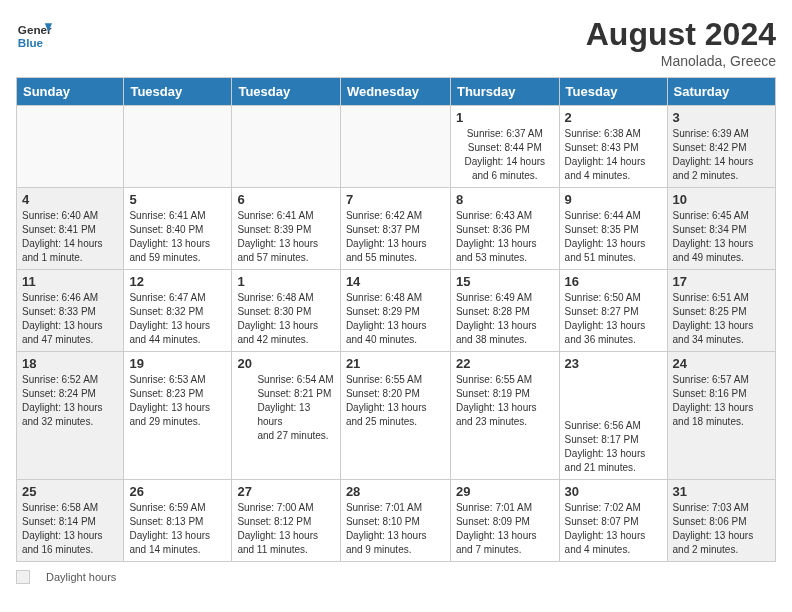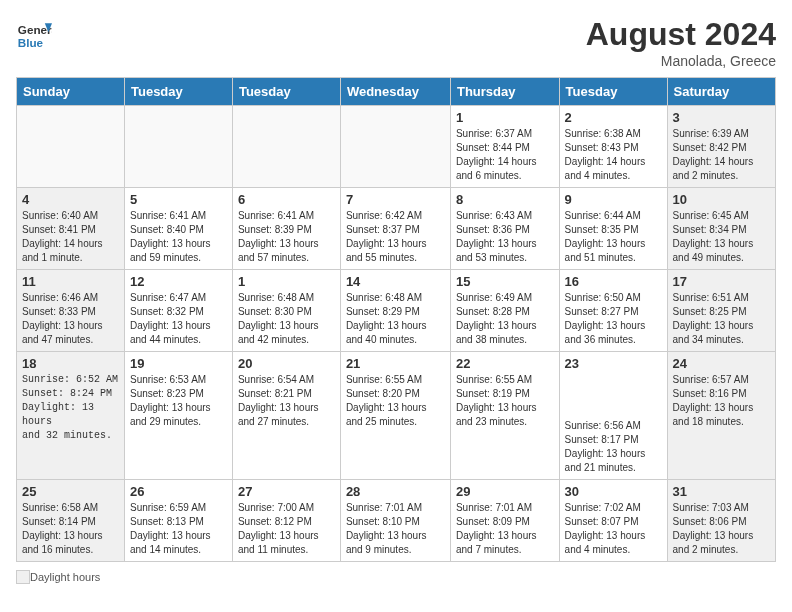--- a/index.html
+++ b/index.html
@@ -79,21 +79,21 @@
     }
     .footer {
       margin-top: 8px;
       font-size: 11px;
       color: #555;
       text-align: left;
     }
     .footer-note {
       display: flex;
       align-items: center;
-      gap: 0;
+      gap: 16px;
     }
     .footer-box {
       width: 14px;
       height: 14px;
       background: #f0f0f0;
       border: 1px solid #ccc;
       display: inline-block;
     }
   </style>
 </head>
@@ -126,21 +126,21 @@
       </tr>
   </thead>
   <tbody id="calendar-body">
   <tr>
         <td class="empty"></td>
         <td class="empty"></td>
         <td class="empty"></td>
         <td class="empty"></td>
         <td>
           <span class="day-number">1</span>
-          <div class="day-info" style="white-space: pre-line;">Sunrise: 6:37 AM
+          <div class="day-info" style="white-space: pre-line; text-align: center;">Sunrise: 6:37 AM
 Sunset: 8:44 PM
 Daylight: 14 hours
 and 6 minutes.</div>
         </td>
         <td>
           <span class="day-number">2</span>
           <div class="day-info" style="white-space: pre-line;">Sunrise: 6:38 AM
 Sunset: 8:43 PM
 Daylight: 14 hours
 and 4 minutes.</div>
@@ -251,35 +251,35 @@
           <span class="day-number">17</span>
           <div class="day-info" style="white-space: pre-line;">Sunrise: 6:51 AM
 Sunset: 8:25 PM
 Daylight: 13 hours
 and 34 minutes.</div>
         </td>
       </tr>
       <tr>
         <td class="shaded">
           <span class="day-number">18</span>
-          <div class="day-info" style="white-space: pre-line; font-family: Liberation Mono, monospace;">Sunrise: 6:52 AM
+          <div class="day-info" style="white-space: pre-line;">Sunrise: 6:52 AM
 Sunset: 8:24 PM
 Daylight: 13 hours
 and 32 minutes.</div>
         </td>
         <td>
           <span class="day-number">19</span>
           <div class="day-info" style="white-space: pre-line;">Sunrise: 6:53 AM
 Sunset: 8:23 PM
 Daylight: 13 hours
 and 29 minutes.</div>
         </td>
         <td>
           <span class="day-number">20</span>
-          <div class="day-info" style="white-space: pre-line;">Sunrise: 6:54 AM
+          <div class="day-info" style="white-space: pre-line; margin-left: 20px;">Sunrise: 6:54 AM
 Sunset: 8:21 PM
 Daylight: 13 hours
 and 27 minutes.</div>
         </td>
         <td>
           <span class="day-number">21</span>
           <div class="day-info" style="white-space: pre-line;">Sunrise: 6:55 AM
 Sunset: 8:20 PM
 Daylight: 13 hours
 and 25 minutes.</div>

